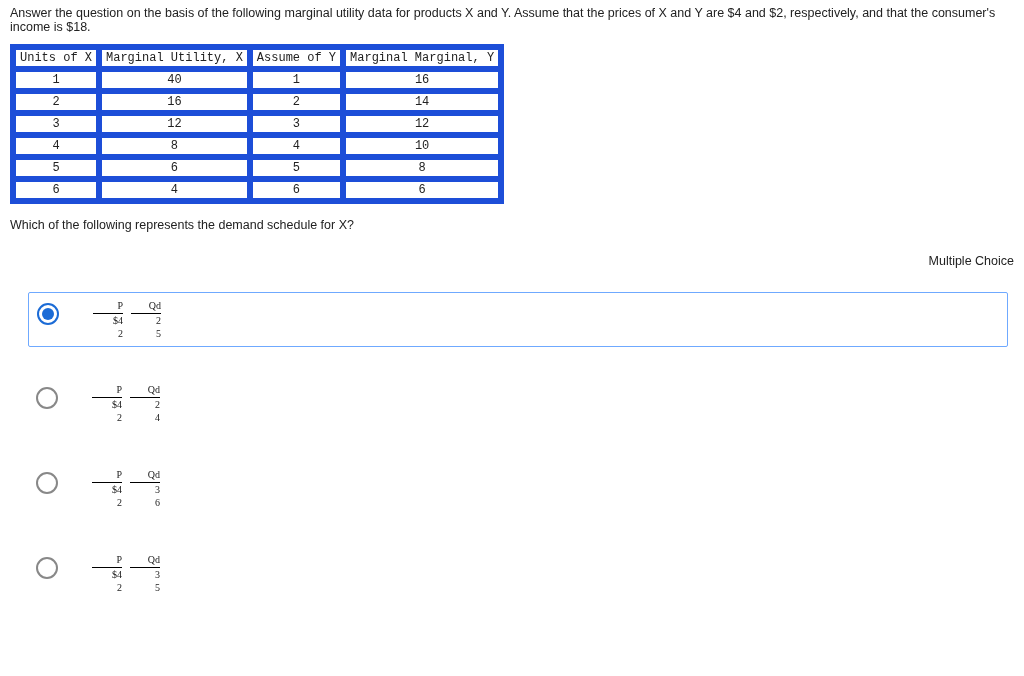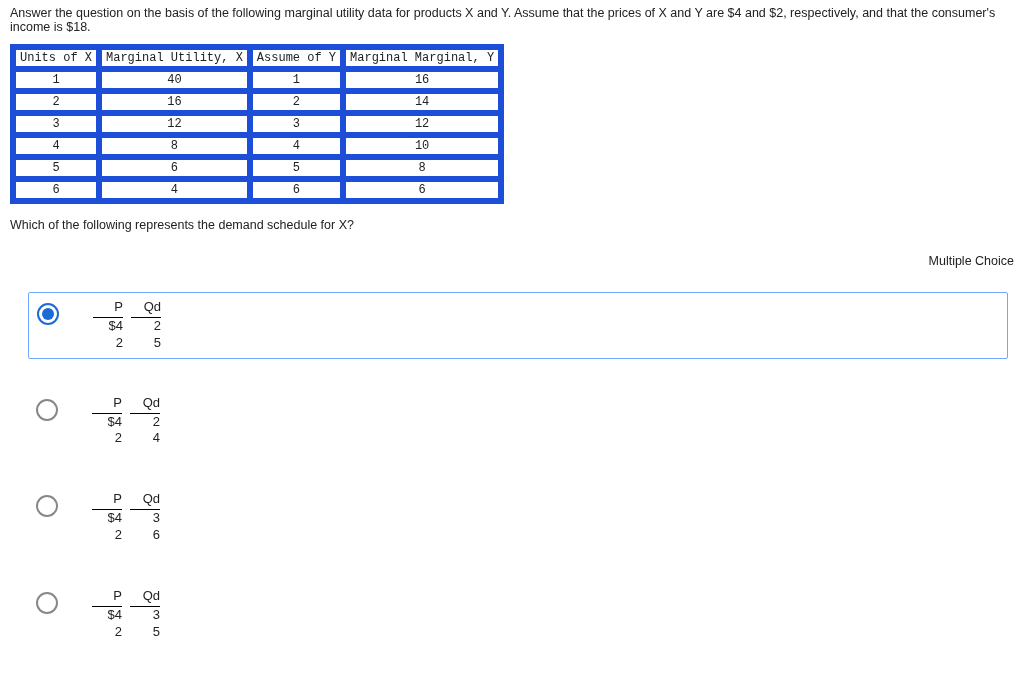--- a/index.html
+++ b/index.html
@@ -58,22 +58,22 @@
     border-color: #1b6bd6;
   }
   .radio.filled::after {
     content: "";
     position: absolute;
     left: 3px; top: 3px; right: 3px; bottom: 3px;
     background: #1b6bd6;
     border-radius: 50%;
   }
   .sched {
-    font-family: Liberation Sans, sans-serif;
-    font-size: 13px;
+    font-family: Liberation Serif, serif;
+    font-size: 10px;
     line-height: 1.3;
   }
   .sched .hdr span {
     display: inline-block;
     width: 30px;
     text-align: right;
     border-bottom: 1px solid #000;
     padding-bottom: 1px;
     margin-right: 8px;
   }

